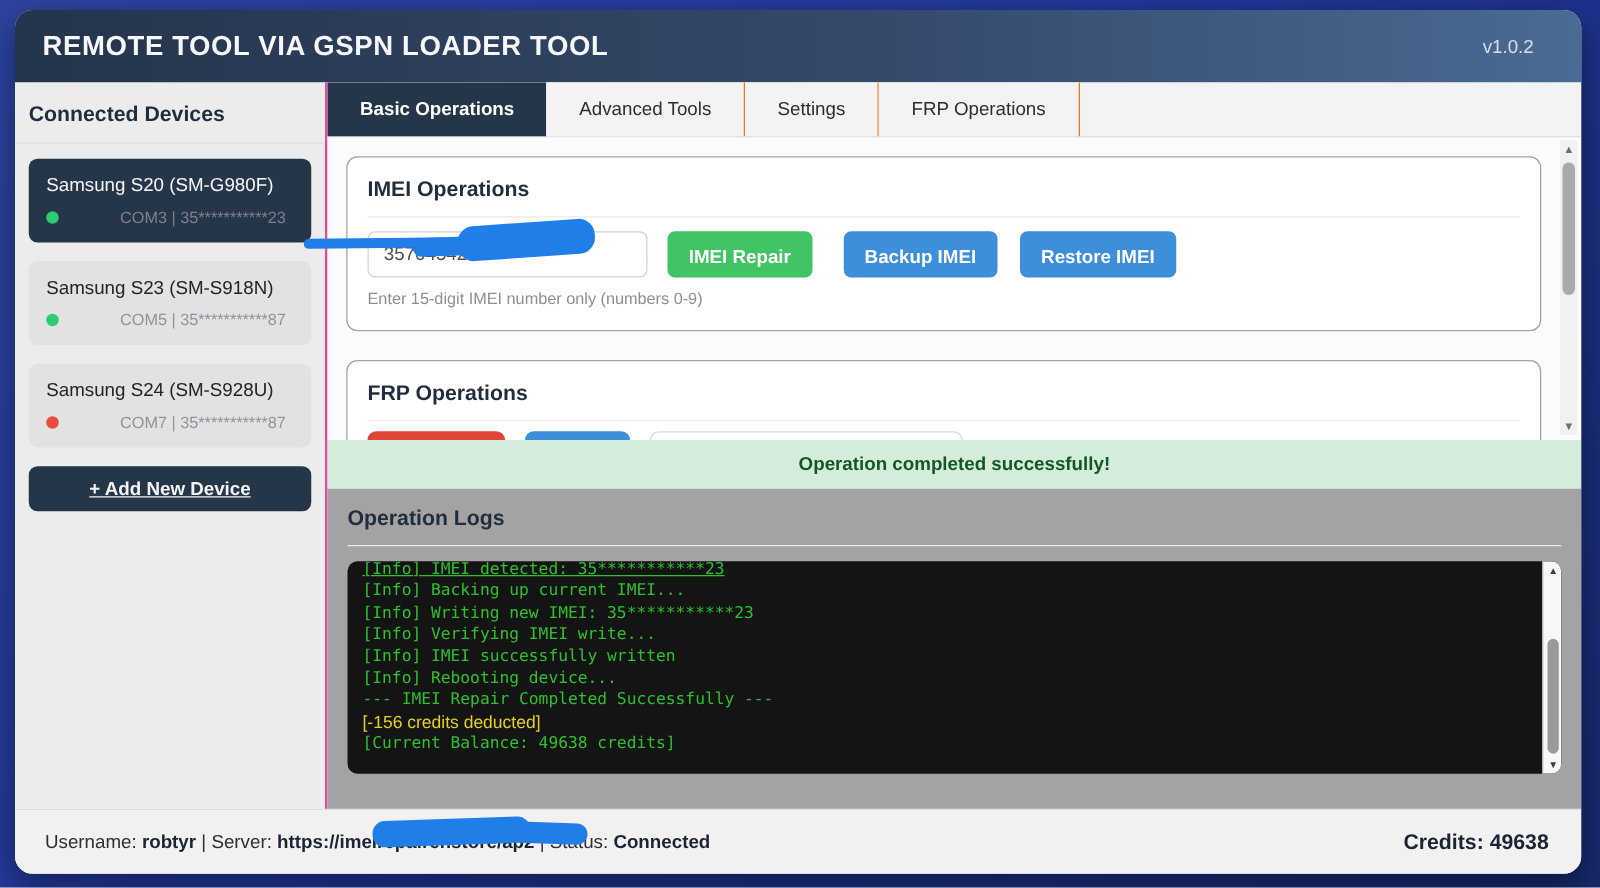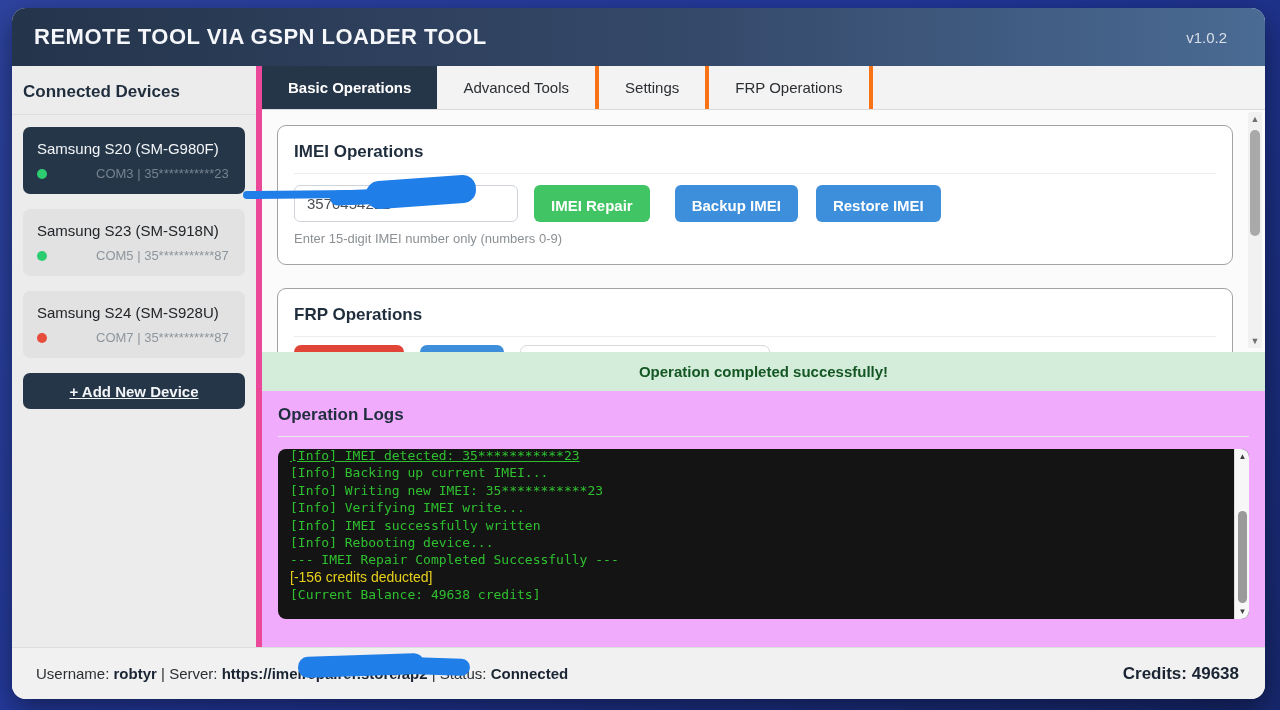--- a/index.html
+++ b/index.html
@@ -24,21 +24,21 @@
     padding: 0 38px 0 22px;
   }
   .app-title { color: #f5f7fa; font-size: 22px; font-weight: bold; letter-spacing: .5px; }
   .app-version { color: #d9dfe7; font-size: 15px; }
 
   
   .app-body { display: flex; height: 581px; }
 
   
   .sidebar {
-    width: 250px; background: #ececec; border-right: 6px solid #ec4899;
+    width: 250px; background: #ececec; border-right: 2px solid #ec4899;
     flex: none; display: flex; flex-direction: column;
   }
   .sidebar-heading {
     font-size: 17px; font-weight: bold; color: #1f2d3d;
     padding: 16px 11px 12px 11px; border-bottom: 1px solid #dedede;
   }
   .device-list { padding: 12px 11px 0 11px; }
   .device-card {
     background: #e2e2e2; border-radius: 7px; padding: 13px 14px; margin-bottom: 15px;
     cursor: pointer;
@@ -59,21 +59,21 @@
 
   
   .main { flex: 1; display: flex; flex-direction: column; min-width: 0; }
 
   .tabbar {
     height: 44px; background: #f3f3f3; border-bottom: 1px solid #dcdcdc;
     display: flex; align-items: stretch; flex: none;
   }
   .tab {
     display: flex; align-items: center; padding: 0 26px; font-size: 15px;
-    color: #2b2f33; cursor: pointer; border-right: 4px solid #f97316; background: #f3f3f3;
+    color: #2b2f33; cursor: pointer; border-right: 1px solid #f97316; background: #f3f3f3;
   }
   .tab.active { background: #253649; color: #ffffff; font-weight: bold; border-right: none; }
 
   
   .scroll-region {
     position: relative; height: 242px; background: #fbfbfb; overflow: hidden; flex: none;
   }
   .op-card {
     position: absolute; left: 15px; width: 956px; background: #ffffff;
     border: 1px solid #a3a3a3; border-radius: 9px; padding: 16px;
@@ -115,21 +115,21 @@
     background: #a9a9a9; border-radius: 6px;
   }
 
   
   .alert-success {
     height: 39px; background: #d4edda; color: #155724; font-size: 15px; font-weight: bold;
     display: flex; align-items: center; justify-content: center; flex: none;
   }
 
   
-  .logs-section { flex: 1; background: #f0abfc; padding: 14px 16px 0 16px; min-height: 0; }
+  .logs-section { flex: 1; background: #a3a3a3; padding: 14px 16px 0 16px; min-height: 0; }
   .logs-title { font-size: 17px; font-weight: bold; color: #1f2d3d; padding-bottom: 11px; border-bottom: 1px solid #e8e8e8; }
   .terminal {
     position: relative; margin-top: 12px; height: 170px; background: #141414;
     border-radius: 8px; overflow: hidden;
   }
   .terminal-body {
     position: absolute; inset: 0 15px 0 0; padding: 2px 12px 6px 12px; overflow: hidden;
   }
   .terminal-lines { margin-top: -4px; }
   .log-line {

